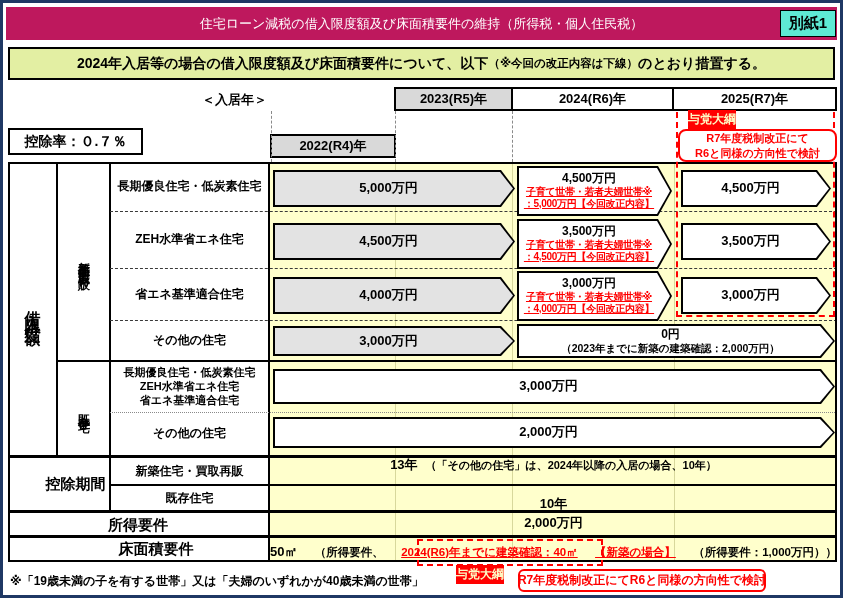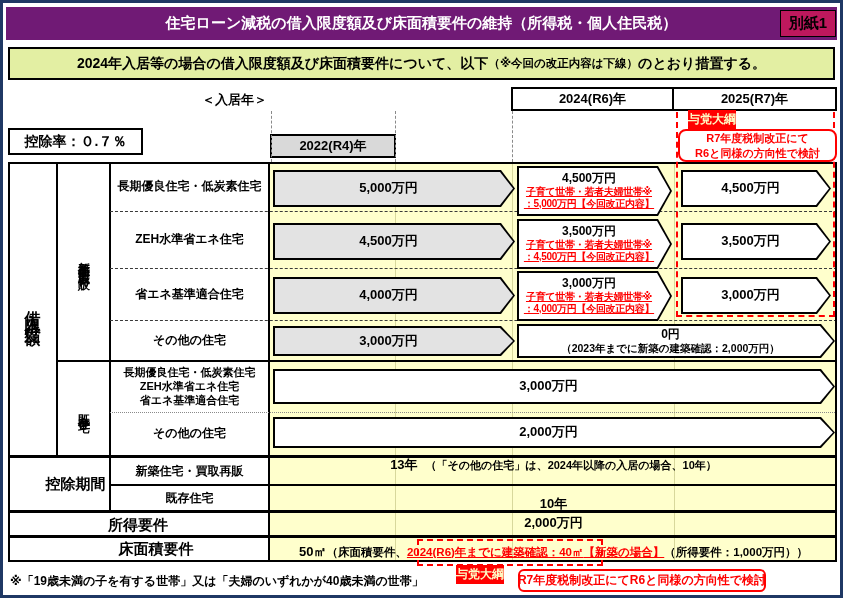--- a/index.html
+++ b/index.html
@@ -4,22 +4,22 @@
 <style>
   html,body{margin:0;padding:0;background:#fff;}
   .page{position:relative;width:843px;height:598px;background:#ffffff;overflow:hidden;
         font-family:"Liberation Sans","DejaVu Sans",sans-serif;color:#000;}
   .abs{position:absolute;box-sizing:border-box;}
   .frame{position:absolute;inset:0;border:3px solid #1f3864;pointer-events:none;z-index:60;}
   .center{display:flex;align-items:center;justify-content:center;text-align:center;}
   .vtext{writing-mode:vertical-rl;text-orientation:upright;}
   .nowrap{white-space:nowrap;}
   
-  .titlebar{background:#701a75;color:#fff;font-weight:bold;font-size:15px;}
-  .badge-white{background:#be185d;color:#000;font-weight:bold;font-size:15px;border:1px solid #000;}
+  .titlebar{background:#be185d;color:#fff;font-weight:normal;font-size:13px;}
+  .badge-white{background:#5eead4;color:#000;font-weight:bold;font-size:15px;border:1px solid #000;}
   .subtitle{background:#e3efa3;border:2px solid #000;font-weight:bold;font-size:14px;}
   .subtitle .small{font-size:11.5px;}
   
   .yearcell{border:2px solid #000;font-weight:bold;font-size:13px;}
   .gray-dash{border-left:1px dashed #8a8a8a;width:0;}
   .faint-v{width:1px;background:#d8d89c;}
   
   .kojobox{border:2px solid #000;font-weight:bold;font-size:14px;background:#fff;}
   .red-badge{background:#f00;color:#fef9c3;font-weight:bold;font-size:12px;padding:1px 0;z-index:22;}
   .red-round{border:2px solid #f00;border-radius:8px;color:#f00;font-weight:bold;font-size:11px;
@@ -74,20 +74,23 @@
   <div class="abs subtitle center nowrap" style="left:8px;top:47px;width:827px;height:33px;">
     <span>2024年入居等の場合の借入限度額及び床面積要件について、以下</span>
       <span class="small">（※今回の改正内容は下線）</span>
       <span>のとおり措置する。</span>
   </div>
 
   <div class="abs" style="left:183px;top:91px;width:84px;text-align:right;font-weight:bold;font-size:13px;">＜入居年＞</div>
   <div class="abs yearcell center" style="left:270px;top:87px;width:126px;height:24px;background:#d9d9d9;margin-top:47px;">
       <span>2022(R4)年</span>
     </div>
+  <div class="abs yearcell center" style="left:394px;top:87px;width:119px;height:24px;background:#d9d9d9;">
+      <span>2023(R5)年</span>
+    </div>
   <div class="abs yearcell center" style="left:511px;top:87px;width:163px;height:24px;background:#fff;">
       <span>2024(R6)年</span>
     </div>
   <div class="abs yearcell center" style="left:672px;top:87px;width:165px;height:24px;background:#fff;">
       <span>2025(R7)年</span>
     </div>
 
   <div class="abs gray-dash" style="left:271px;top:111px;height:51px;"></div>
   <div class="abs gray-dash" style="left:395px;top:111px;height:51px;"></div>
   <div class="abs gray-dash" style="left:512px;top:111px;height:51px;"></div>
@@ -233,23 +236,23 @@
   <div class="abs center nowrap" style="left:270px;top:458px;width:567px;height:14px;z-index:4;gap:8px;">
     <span class="val">13年</span>
       <span style="font-weight:bold;font-size:11px;">（「その他の住宅」は、2024年以降の入居の場合、10年）</span>
   </div>
   <div class="abs center val" style="left:270px;top:486px;width:567px;height:36px;z-index:4;">10年</div>
 
   <div class="abs center botlabel" style="left:8px;top:511px;width:260px;height:28px;z-index:4;">所得要件</div>
   <div class="abs center val" style="left:270px;top:511px;width:567px;height:24px;z-index:4;">2,000万円</div>
 
   <div class="abs center botlabel" style="left:8px;top:536px;width:296px;height:26px;z-index:4;">床面積要件</div>
-  <div class="abs center floor-line" style="left:270px;top:536px;width:567px;height:32px;z-index:4;">
+  <div class="abs center floor-line" style="left:270px;top:536px;width:567px;height:32px;z-index:4;justify-content:space-between;">
     <span class="big">50㎡</span>
-      <span>（床面積要件、</span>
+      <span>（所得要件、</span>
       <span class="floor-red">2024(R6)年までに建築確認：40㎡</span>
       <span class="floor-red">【新築の場合】</span>
       <span>（所得要件：1,000万円））</span>
   </div>
   <div class="abs" style="left:417px;top:539px;width:186px;height:27px;border:2px dashed #f00;z-index:25;"></div>
 
   <div class="abs red-badge" style="left:456px;top:565px;z-index:26;">与党大綱</div>
   <div class="abs red-round center nowrap" style="left:518px;top:569px;width:248px;height:23px;border-radius:6px;font-size:12px;">R7年度税制改正にてR6と同様の方向性で検討</div>
 
   <div class="abs footnote nowrap" style="left:10px;top:573px;">※「19歳未満の子を有する世帯」又は「夫婦のいずれかが40歳未満の世帯」</div>

